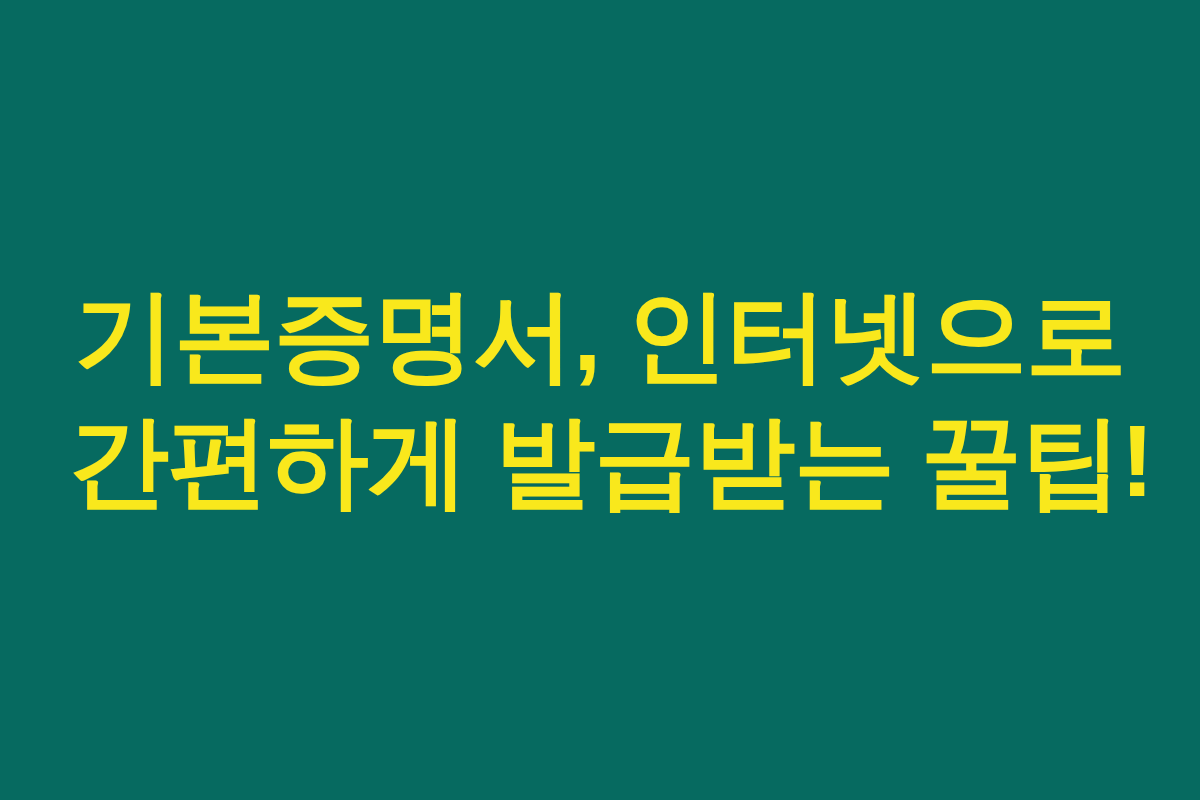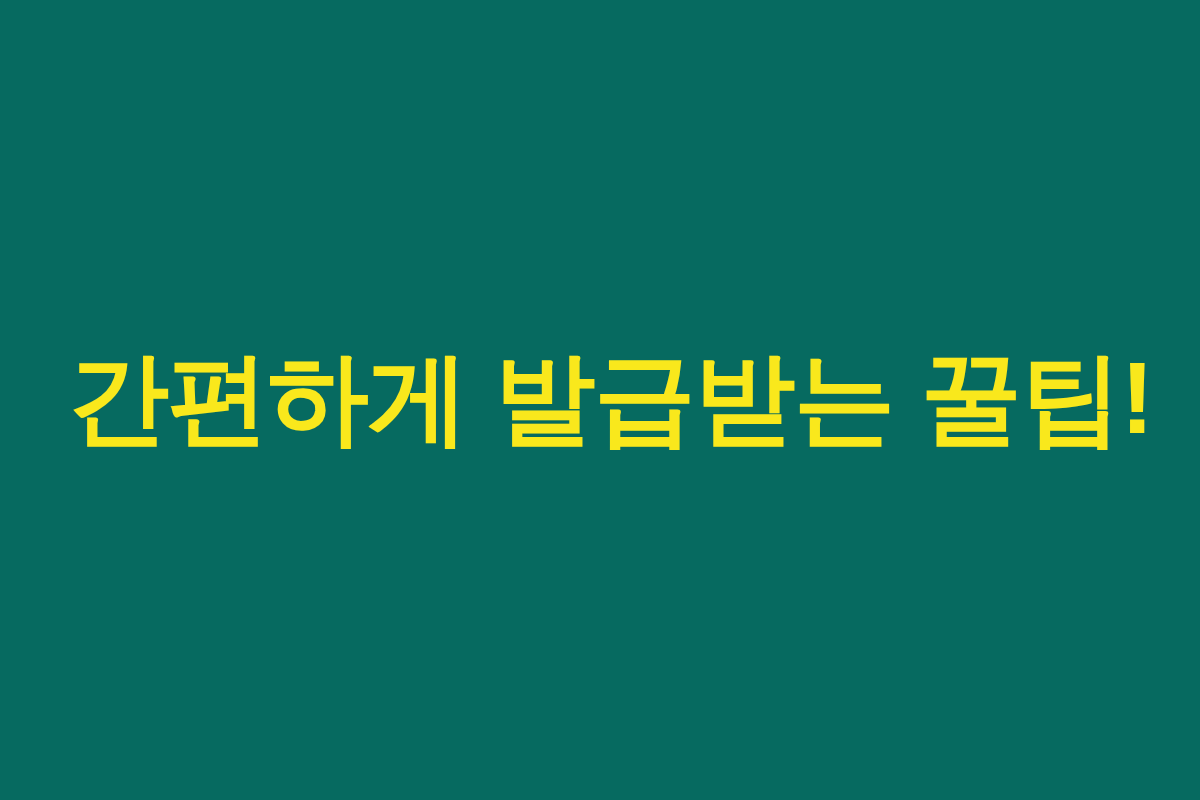--- a/index.html
+++ b/index.html
@@ -61,18 +61,19 @@
     padding-left: 21px;
   }
 </style>
 </head>
 <body>
 
 <div id="banner" style="background: rgb(6, 106, 96);">
 
   <div id="headline">
 
+    <span class="headline-line headline-line--1" style="color: rgb(249, 232, 28); font-size: 100.987px;">기본증명서, 인터넷으로</span>
 
     <span class="headline-line headline-line--2" style="color: rgb(249, 232, 28); font-size: 101.112px;">간편하게 발급받는 꿀팁!</span>
 
   </div>
 
 </div>
 
 </body></html>

